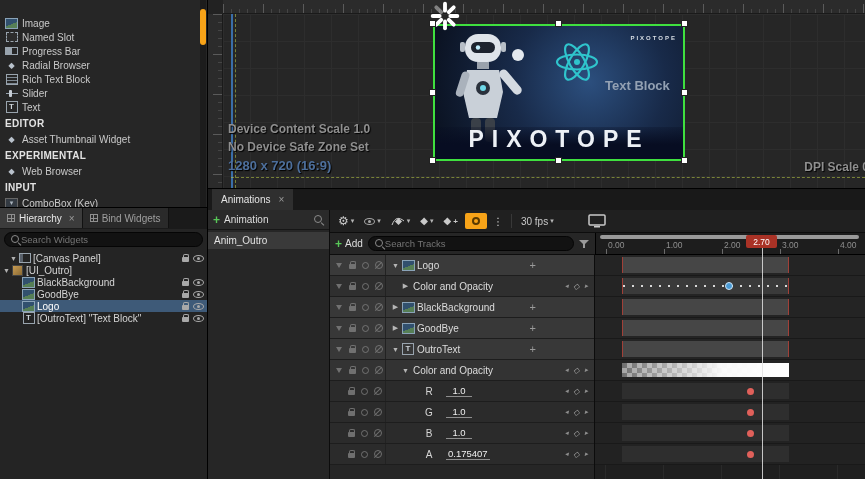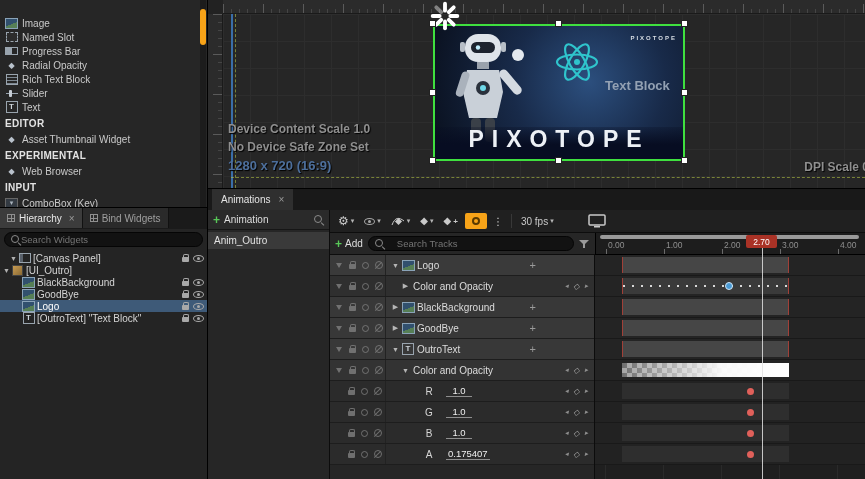--- a/index.html
+++ b/index.html
@@ -102,21 +102,21 @@
   .tbtn{display:flex;align-items:center;gap:2px;padding:2px 3px;color:#c9c9c9}
   .caret{font-size:7px;color:#b5b5b5}
   .g12{font-size:12px;line-height:12px}.g11{font-size:10px;line-height:10px}
   .plus-mini{color:#c9c9c9;font-size:8px;font-weight:bold}
   .autokey{width:22px;height:16px;background:#f7a318;border-radius:2px;display:flex;align-items:center;justify-content:center}
   .ring{width:8px;height:8px;border:2px solid #5a3a00;border-radius:50%}
   .vdots{color:#d8d8d8;font-size:10px;letter-spacing:0;margin:0 2px}
   .tsep{width:1px;height:14px;background:#383838;margin:0 2px}
   .seq-head-left{position:absolute;left:0;top:23px;width:265px;height:22px;display:flex;align-items:center;gap:5px;padding:0 5px;background:#262626;border-bottom:1px solid #0d0d0d}
   .addbtn{display:flex;align-items:center;gap:3px;color:#dedede}
-  .seq-search{flex:1;display:flex;align-items:center;gap:12px;height:15px;background:#121212;border:1px solid #050505;border-radius:8px;padding:0 6px}
+  .seq-search{flex:1;display:flex;align-items:center;gap:0;height:15px;background:#121212;border:1px solid #050505;border-radius:8px;padding:0 6px}
   .seq-search input{flex:1;width:40px;background:transparent;border:none;outline:none;color:#8f8f8f;font-size:9.5px;font-family:inherit}
   .funic{position:relative;width:11px;height:10px;flex:none}
   .funic::before{content:'';position:absolute;left:0;top:1px;border-left:5px solid transparent;border-right:5px solid transparent;border-top:5px solid #9a9a9a}
   .funic::after{content:'';position:absolute;left:4.2px;top:5px;width:1.6px;height:4px;background:#9a9a9a}
   .ruler{position:absolute;left:265px;top:23px;right:0;height:22px;background:#1d1d1d;border-bottom:1px solid #000;border-left:1px solid #000}
   .range{position:absolute;left:4px;right:6px;top:2px;height:4px;background:#9a9a9a;border-radius:2px}
   .rlab{position:absolute;top:7px;font-size:8.5px;color:#8f8f8f}
   .rtick{position:absolute;bottom:0;width:1px;height:5px;background:#6a6a6a}
   .tracks-left{position:absolute;left:0;top:45px;width:265px;bottom:0;background:#262626;border-right:1px solid #0c0c0c}
   .trow{position:relative;height:21px;display:flex;align-items:center;border-bottom:1px solid #1d1d1d;color:#dcdcdc}
@@ -171,21 +171,21 @@
     <div class="prow">
         <span class="ic i-slot"></span>
         <span>Named Slot</span>
       </div>
     <div class="prow">
         <span class="ic i-prog"></span>
         <span>Progress Bar</span>
       </div>
     <div class="prow">
         <span class="ic i-diamond"></span>
-        <span>Radial Opacity</span>
+        <span>Radial Browser</span>
       </div>
     <div class="prow">
         <span class="ic i-rich"></span>
         <span>Rich Text Block</span>
       </div>
     <div class="prow">
         <span class="ic i-slider"></span>
         <span>Slider</span>
       </div>
     <div class="prow">

